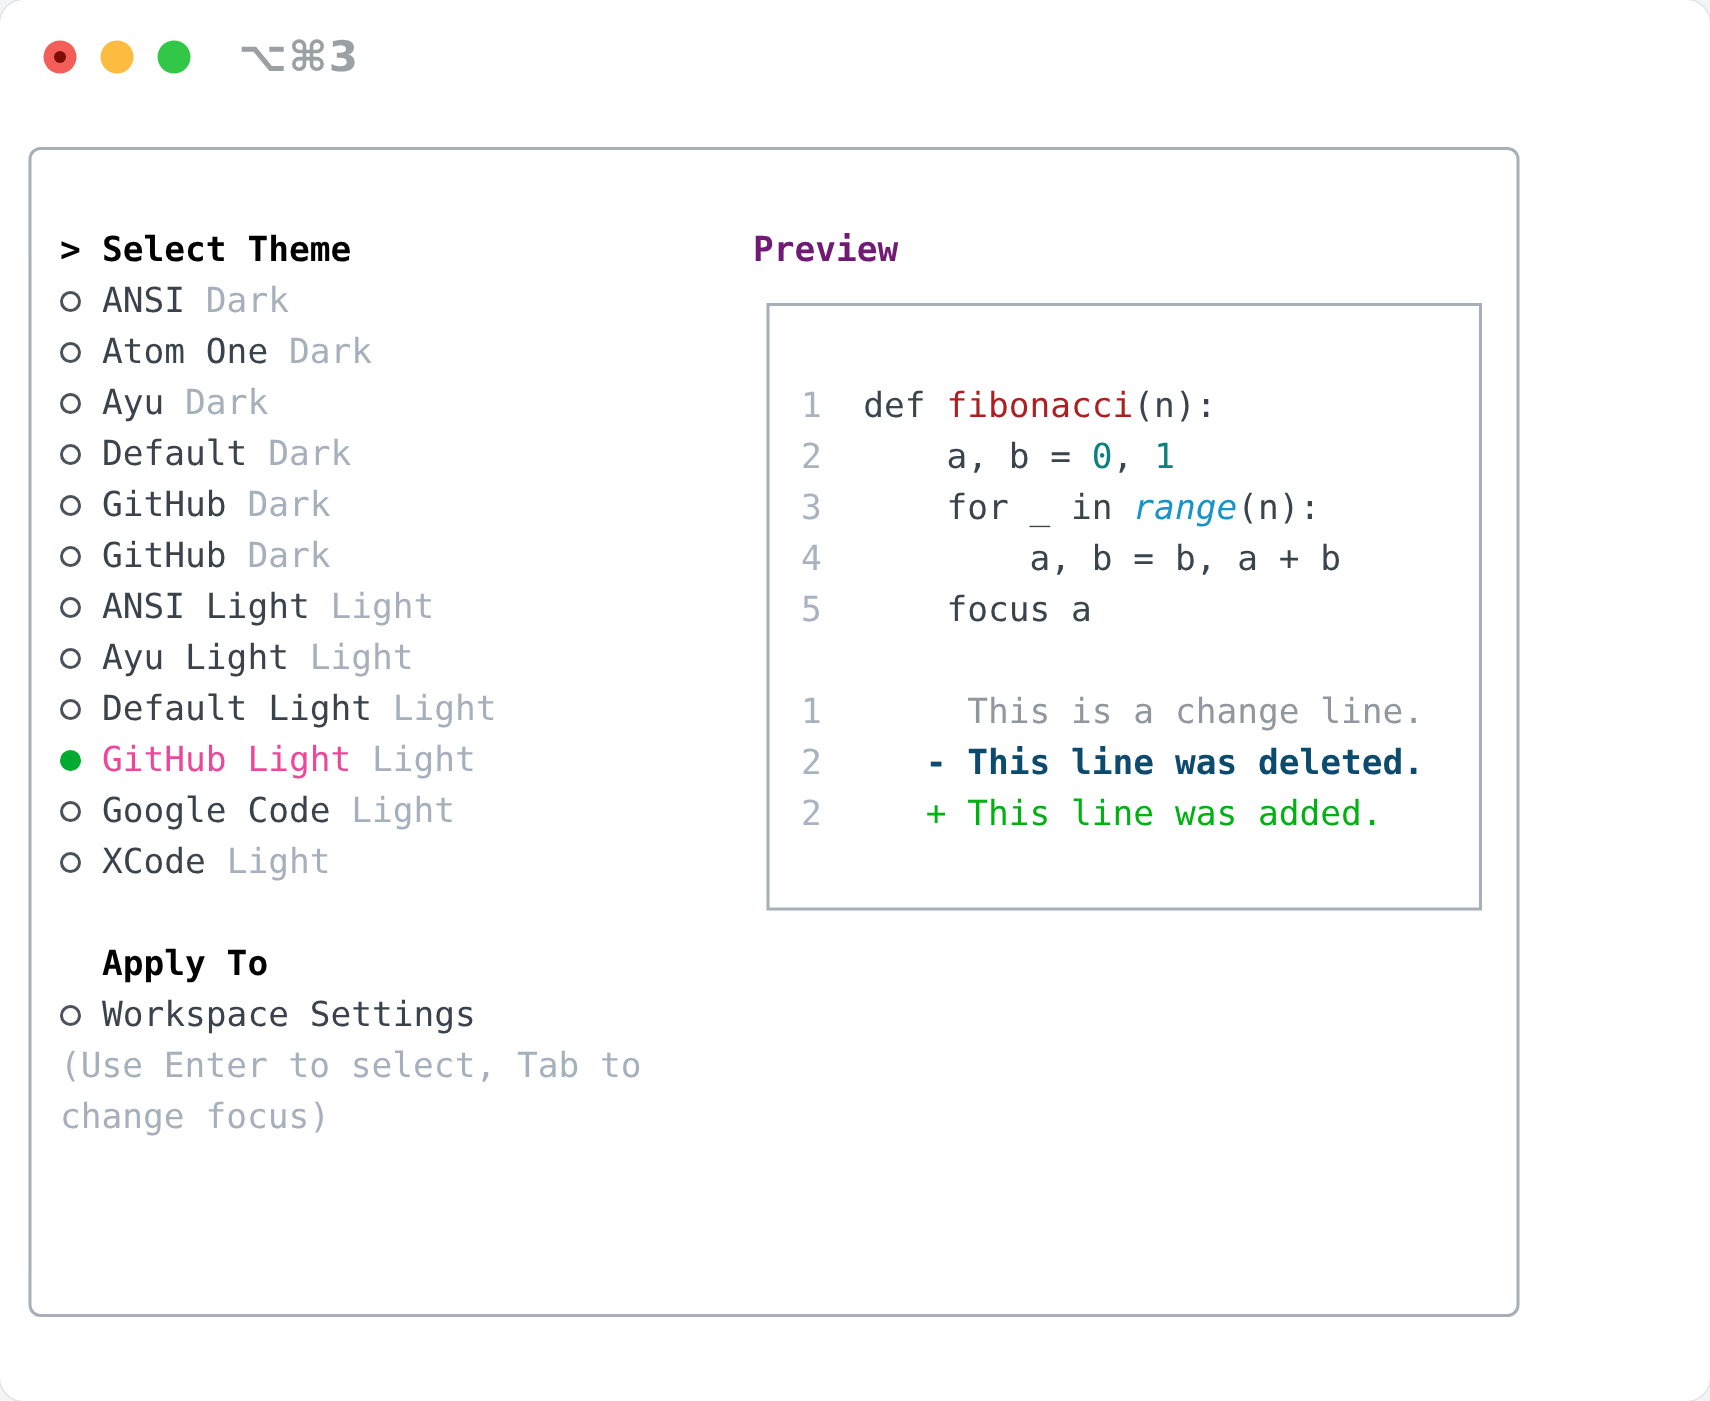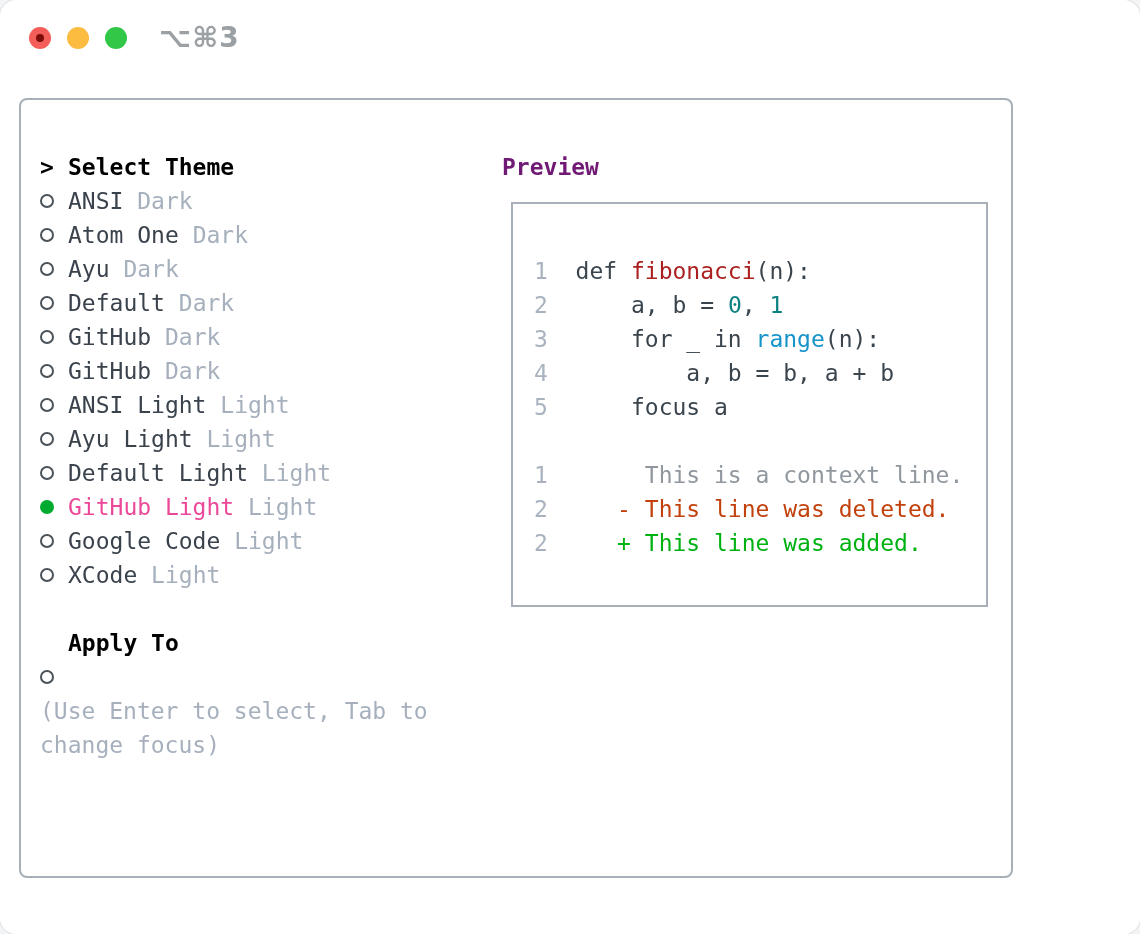--- a/index.html
+++ b/index.html
@@ -75,23 +75,23 @@
     border: 2px solid #a7b0b9;
     background: #fff;
     padding: 50px 4px 0 21px;
     overflow: hidden;
   }
   .pline { height: 34px; line-height: 34px; font-size: 23px; white-space: pre; }
   .ln { color: #a9b3bf; }
   .seg-plain    { color: #3a444d; }
   .seg-function { color: #ab2020; }
   .seg-number   { color: #0d8080; }
-  .seg-builtin  { color: #1693c9; }
+  .seg-builtin  { color: #1693c9; font-style: italic; }
   .seg-context  { color: #90979e; }
-  .seg-deleted  { color: #c2410c; }
+  .seg-deleted  { color: #0c4a6e; font-weight: bold; }
   .seg-added    { color: #00b211; }
 </style>
 </head>
 <body>
 
 <div class="window">
 
   <div class="titlebar">
     <button class="light light-red"></button>
     <button class="light light-yellow"></button>
@@ -120,36 +120,36 @@
           <div class="row"><span class="marker"><span class="radio"></span></span><span class="name">Google Code</span><span class="variant">Light</span></div>
           <div class="row"><span class="marker"><span class="radio"></span></span><span class="name">XCode</span><span class="variant">Light</span></div>
         </div>
 
       <div class="apply-section">
         <div class="row">
           <span class="marker"></span>
           <span class="title-text">Apply To</span>
         </div>
         <div id="apply-list">
-            <div class="row"><span class="marker"><span class="radio"></span></span></div>
+            <div class="row"><span class="marker"><span class="radio"></span></span><span class="name">Workspace Settings</span></div>
           </div>
       </div>
 
       <div class="hint">(Use Enter to select, Tab to change focus)</div>
     </div>
 
     <div class="preview-title">Preview</div>
     <div class="preview-box">
       <div id="preview-lines">
           <div class="pline"><span class="ln">1  </span><span class="seg-plain">def </span><span class="seg-function">fibonacci</span><span class="seg-plain">(n):</span></div>
           <div class="pline"><span class="ln">2  </span><span class="seg-plain">    a, b = </span><span class="seg-number">0</span><span class="seg-plain">, </span><span class="seg-number">1</span></div>
           <div class="pline"><span class="ln">3  </span><span class="seg-plain">    for _ in </span><span class="seg-builtin">range</span><span class="seg-plain">(n):</span></div>
           <div class="pline"><span class="ln">4  </span><span class="seg-plain">        a, b = b, a + b</span></div>
           <div class="pline"><span class="ln">5  </span><span class="seg-plain">    focus a</span></div>
           <div class="pline"><span class="ln">   </span></div>
-          <div class="pline"><span class="ln">1  </span><span class="seg-context">     This is a context line.</span></div>
+          <div class="pline"><span class="ln">1  </span><span class="seg-context">     This is a change line.</span></div>
           <div class="pline"><span class="ln">2  </span><span class="seg-deleted">   - This line was deleted.</span></div>
           <div class="pline"><span class="ln">2  </span><span class="seg-added">   + This line was added.</span></div>
         </div>
     </div>
 
   </div>
 </div>
 
 </body></html>

